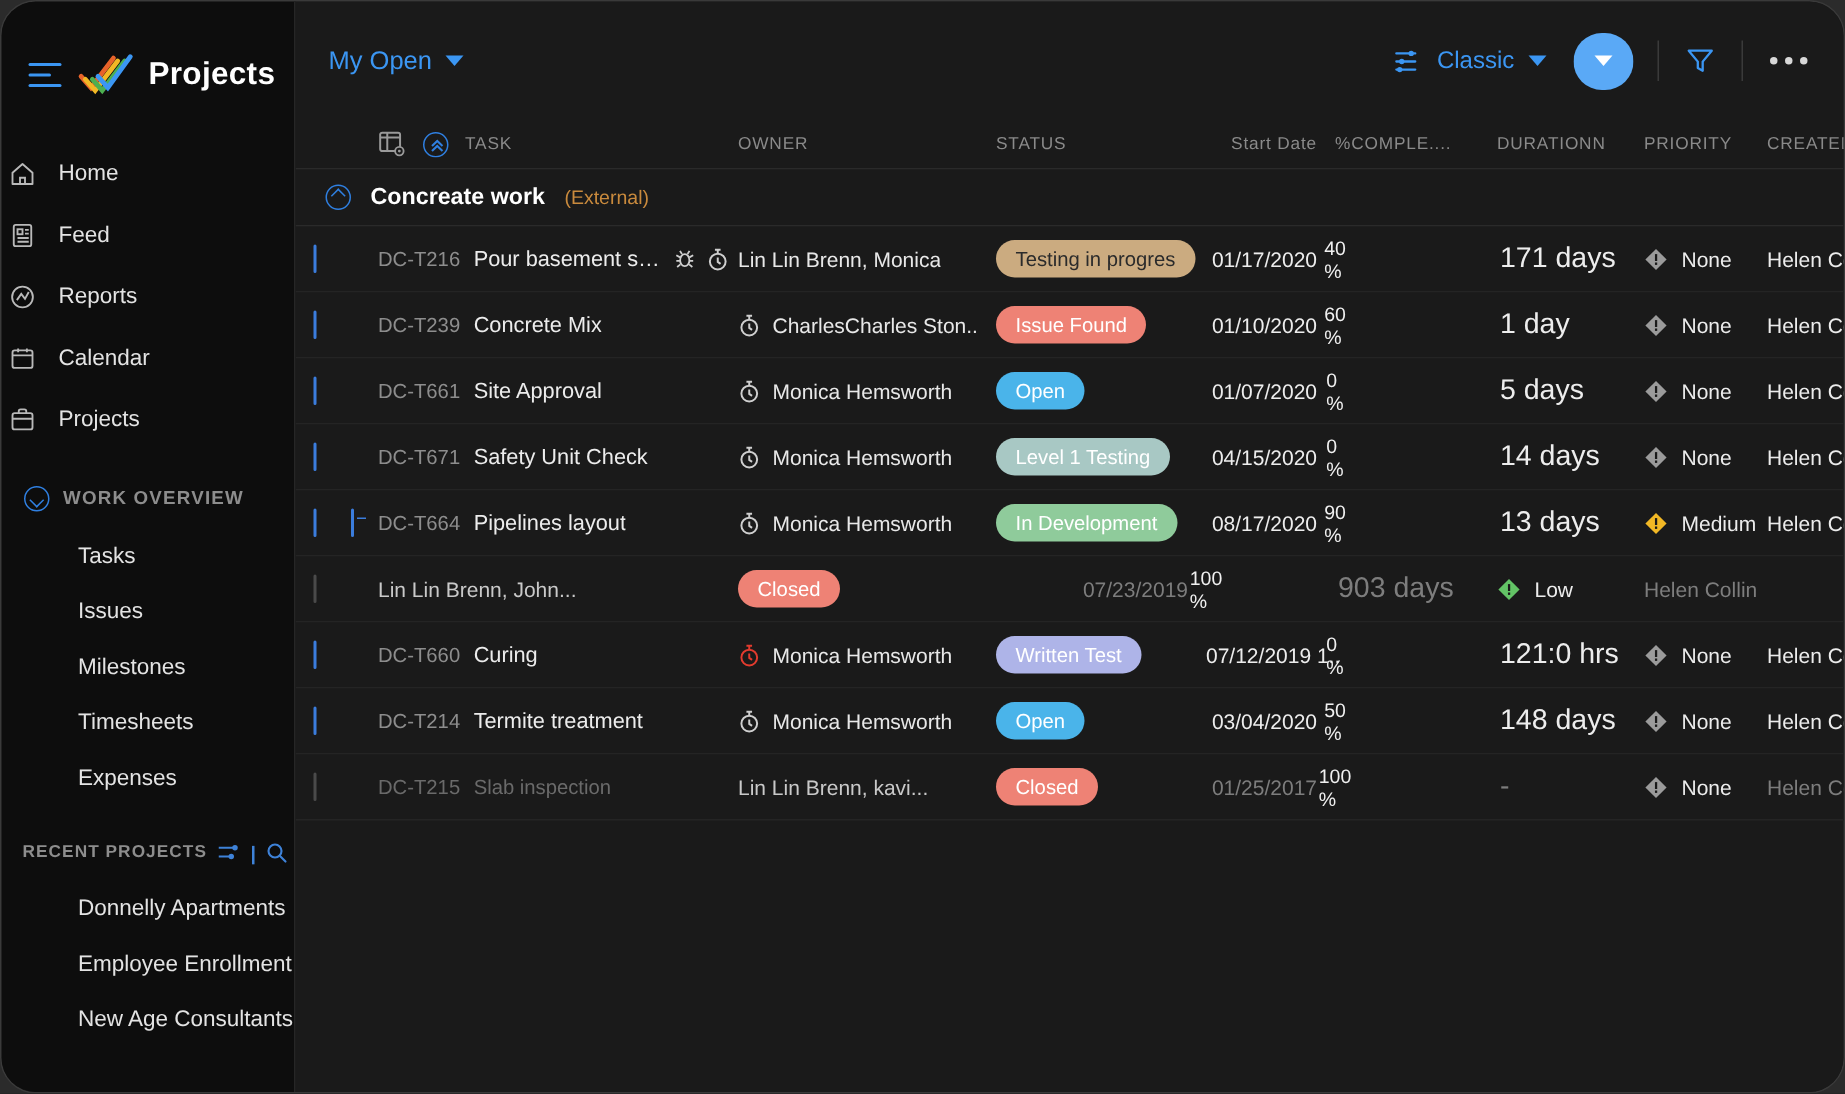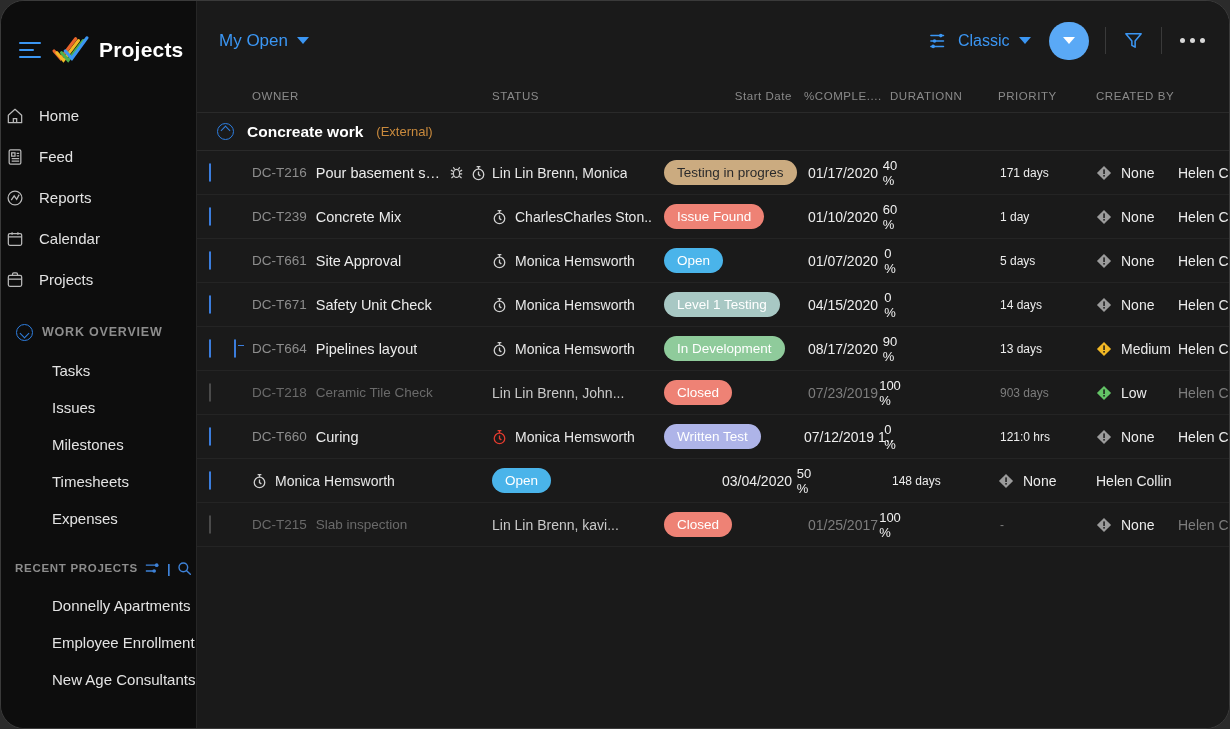--- a/index.html
+++ b/index.html
@@ -202,21 +202,21 @@
   .c-date { color: #ededed; font-size: 14px; white-space: nowrap; text-align: right; padding-right: 12px; }
   .pbar {
     width: 94px; height: 23px; border-radius: 12px; background: #383838;
     position: relative; overflow: hidden;
   }
   .pfill { position: absolute; left: 0; top: 0; bottom: 0; background: #8fbb8a; }
   .ptxt {
     position: absolute; inset: 0; display: flex; align-items: center; justify-content: center;
     color: #f0f0f0; font-size: 13px;
   }
-  .c-dur { color: #ededed; font-size: 12px; white-space: nowrap; padding-left: 2px; }
+  .c-dur { color: #ededed; font-size: 19px; white-space: nowrap; padding-left: 2px; }
   .trow.dim .c-dur, .trow.dim .c-date { color: #7d7d7d; }
   .c-prio { display: flex; align-items: center; gap: 9px; color: #ececec; font-size: 14px; }
   .diamond { width: 16px; height: 16px; display:block; flex:0 0 16px; }
   .c-by { color: #ececec; font-size: 14px; white-space: nowrap; overflow: hidden; }
   .trow.dim .c-by { color: #7d7d7d; }
   .icons-inline { display: flex; align-items: center; gap: 7px; flex: 0 0 auto; }
 </style>
 </head>
 <body>
 
@@ -364,20 +364,35 @@
             <span></span>
         </span>
       </div>
     </div>
 
     <div class="tbl">
 
       <div class="row-grid thead">
         <div></div>
         <div></div>
+        <div class="hcell hdr-task">
+          <svg class="col-settings" viewBox="0 0 20 19" fill="none" stroke="#9a9a9a" stroke-width="1.4">
+            <rect x="1.5" y="1.5" width="14" height="13" rx="1.4"></rect>
+              <path d="M6.5 1.5v13M1.5 5h14"></path>
+            <circle cx="15" cy="14.5" r="3" fill="#1a1a1a" stroke="#9a9a9a" stroke-width="1.3"></circle>
+            <circle cx="15" cy="14.5" r="1" fill="#9a9a9a" stroke="none"></circle>
+          </svg>
+          <span class="circ-up">
+            <svg width="13" height="13" viewBox="0 0 13 13" fill="none" stroke="#2f7fe0" stroke-width="1.4">
+              <path d="M3 6.3 L6.5 3 L10 6.3"></path>
+                <path d="M3 9.6 L6.5 6.3 L10 9.6"></path>
+            </svg>
+          </span>
+          <span>TASK</span>
+        </div>
         <div class="hcell"><span>OWNER</span></div>
         <div class="hcell"><span>STATUS</span></div>
         <div class="hcell" style="text-align:right;padding-right:12px"><span>Start Date</span></div>
         <div class="hcell"><span>%COMPLE....</span></div>
         <div class="hcell"><span>DURATIONN</span></div>
         <div class="hcell"><span>PRIORITY</span></div>
         <div class="hcell"><span>CREATED BY</span></div>
       </div>
 
       <div class="group-row">
@@ -539,25 +554,20 @@
                 <rect x="7.3" y="4.4" width="1.5" height="4.6" fill="#1a1a1a"></rect>
                 <rect x="7.3" y="10" width="1.5" height="1.6" fill="#1a1a1a"></rect>
               </svg>
               <span>Medium</span>
             </div>
             <div class="c-by">Helen Collin</div>
           </div>
           <div class="row-grid trow dim">
             <div><span class="cbx muted"></span></div>
             <div></div>
-            <div class="c-task">
-              <span class="tid">DC-T218</span>
-              <span class="tname">Ceramic Tile Check</span>
-              <span class="icons-inline"></span>
-            </div>
             <div class="c-owner">
               <span class="ownername">Lin Lin Brenn, John...</span>
             </div>
             <div><span class="badge" style="background:#ee8275;color:#ffffff">Closed</span></div>
             <div class="c-date">07/23/2019</div>
             <div><span class="pbar"><span class="pfill" style="width:100%"></span><span class="ptxt">100 %</span></span></div>
             <div class="c-dur">903 days</div>
             <div class="c-prio">
               <svg class="diamond" viewBox="0 0 16 16">
                 <rect x="3" y="3" width="10" height="10" transform="rotate(45 8 8)" fill="#63c466"></rect>
@@ -594,20 +604,25 @@
                 <rect x="7.3" y="4.4" width="1.5" height="4.6" fill="#1a1a1a"></rect>
                 <rect x="7.3" y="10" width="1.5" height="1.6" fill="#1a1a1a"></rect>
               </svg>
               <span>None</span>
             </div>
             <div class="c-by">Helen Collin</div>
           </div>
           <div class="row-grid trow">
             <div><span class="cbx"></span></div>
             <div></div>
+            <div class="c-task">
+              <span class="tid">DC-T214</span>
+              <span class="tname">Termite treatment</span>
+              <span class="icons-inline"></span>
+            </div>
             <div class="c-owner">
               <svg width="15" height="16" viewBox="0 0 16 17" fill="none" stroke="#cfcfcf" stroke-width="1.4">
                 <circle cx="8" cy="10" r="5.6"></circle>
                 <path d="M8 7v3.2l2 1.4"></path>
                 <path d="M6 1.6h4M8 1.6v2.7"></path>
               </svg>
               <span class="ownername">Monica Hemsworth</span>
             </div>
             <div><span class="badge" style="background:#4ab4ea;color:#ffffff">Open</span></div>
             <div class="c-date">03/04/2020</div>

